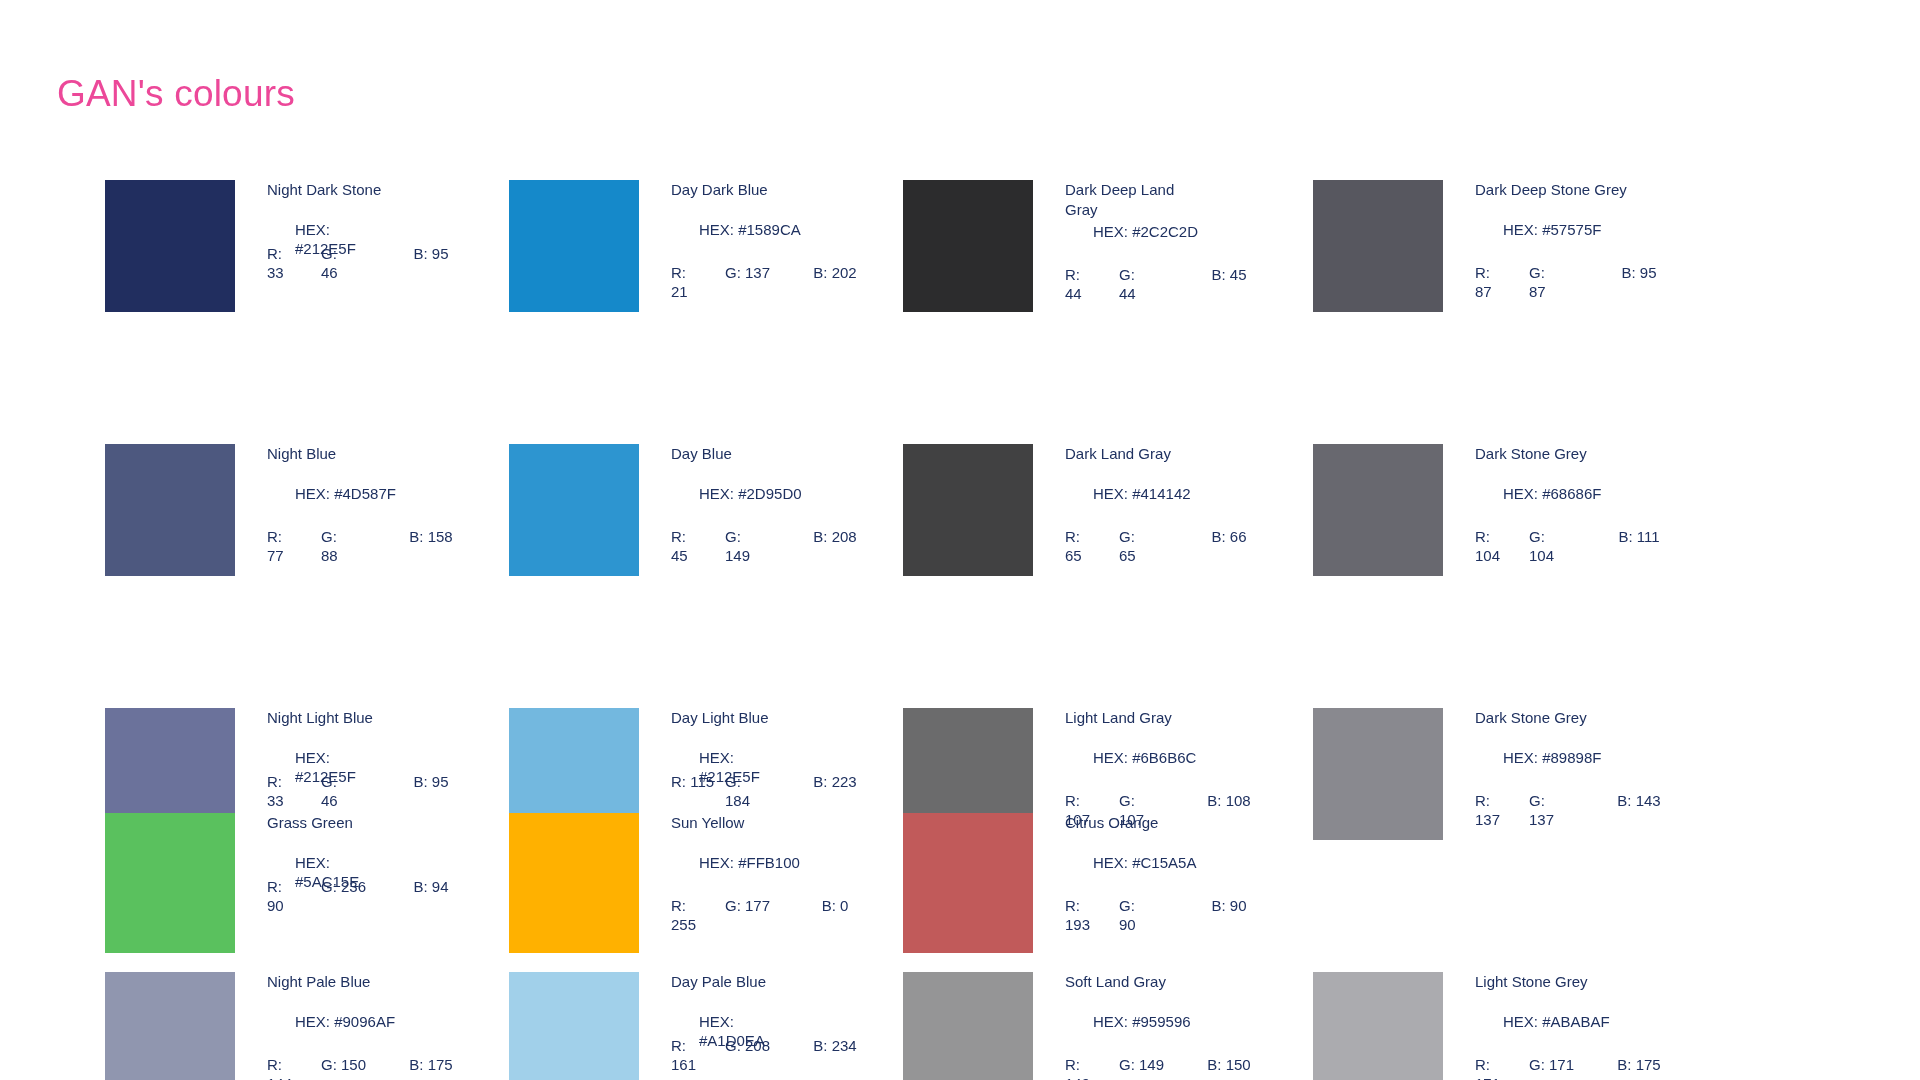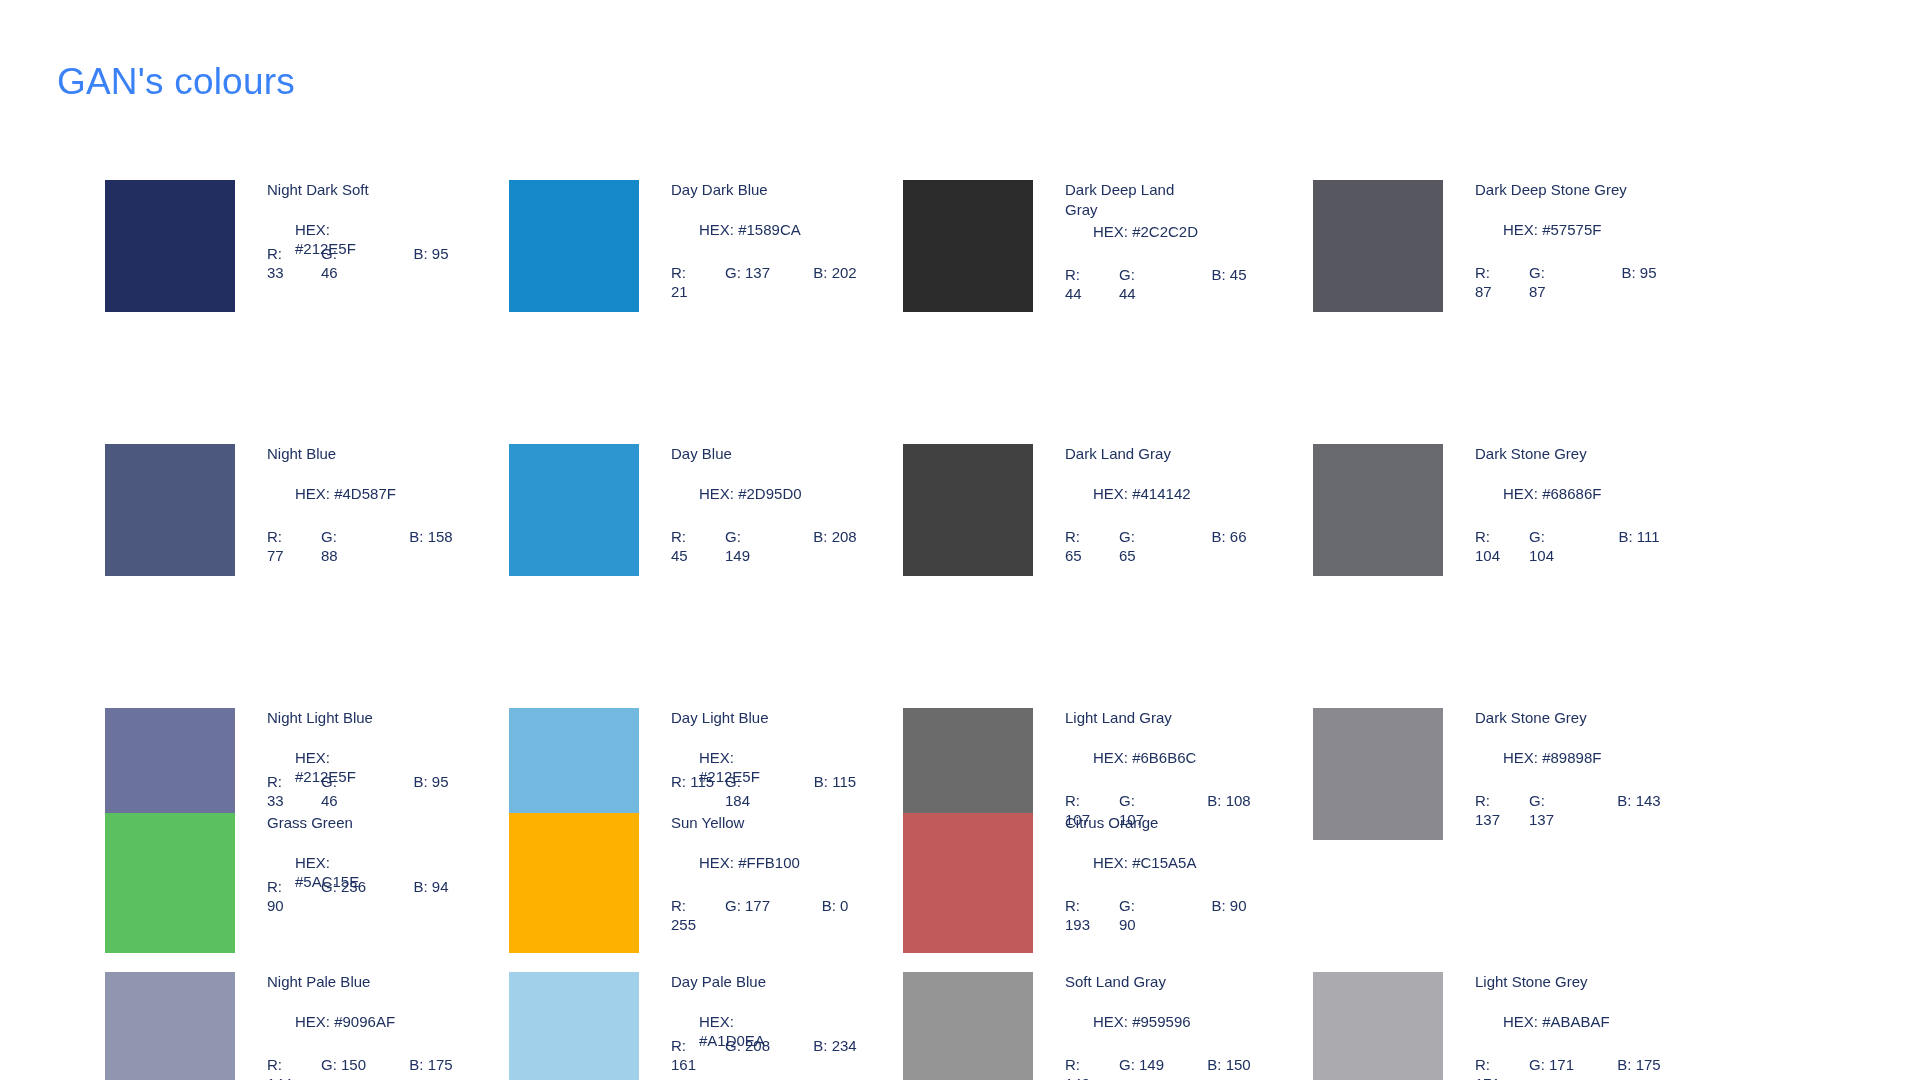--- a/index.html
+++ b/index.html
@@ -11,24 +11,24 @@
     width: 1920px;
     height: 1080px;
     font-family: "Liberation Sans", sans-serif;
     overflow: hidden;
     position: relative;
   }
 
   #page-title {
     position: absolute;
     left: 57px;
-    top: 36px;
+    top: 48px;
     font-size: 37px;
     font-weight: 400;
-    color: #3b82f6;
+    color: #ec4899;
     letter-spacing: 0.2px;
     white-space: nowrap;
   }
 
   
   .palette-column {
     position: absolute;
   }
 
   .swatch-row {
@@ -127,21 +127,21 @@
 </head>
 <body>
 
 <h1 id="page-title">GAN's colours</h1>
 
 <div id="columns-host">
     <div class="palette-column" style="left: 105px; top: 180px;">
       <div class="swatch-row" style="top: 0px;">
         <div class="swatch-chip" style="background: rgb(33, 46, 95);"></div>
         <div class="swatch-info">
-          <div class="swatch-name">Night Dark Soft</div>
+          <div class="swatch-name">Night Dark Stone</div>
           <div class="hex-block wrapped">
             <div class="hex-line">HEX:</div>
             <div class="hex-line">#212E5F</div>
           </div>
           <div class="rgb-block overlap">
             <div class="rgb-grid"><span class="rgb-cell rgb-r"><span class="rgb-label">R:</span><br><span class="rgb-val">33</span></span><span class="rgb-cell rgb-g"><span class="rgb-label">G:</span><br><span class="rgb-val">46</span></span><span class="rgb-cell rgb-b"><span class="rgb-label">B: 95</span></span></div>
           </div>
         </div>
       </div>
       <div class="swatch-row" style="top: 132px;">
@@ -209,21 +209,21 @@
       </div>
       <div class="swatch-row" style="top: 264px;">
         <div class="swatch-chip" style="background: rgb(115, 184, 223);"></div>
         <div class="swatch-info">
           <div class="swatch-name">Day Light Blue</div>
           <div class="hex-block wrapped">
             <div class="hex-line">HEX:</div>
             <div class="hex-line">#212E5F</div>
           </div>
           <div class="rgb-block overlap">
-            <div class="rgb-grid"><span class="rgb-cell rgb-r"><span class="rgb-label">R: 115</span></span><span class="rgb-cell rgb-g"><span class="rgb-label">G:</span><br><span class="rgb-val">184</span></span><span class="rgb-cell rgb-b"><span class="rgb-label">B: 115</span></span></div>
+            <div class="rgb-grid"><span class="rgb-cell rgb-r"><span class="rgb-label">R: 115</span></span><span class="rgb-cell rgb-g"><span class="rgb-label">G:</span><br><span class="rgb-val">184</span></span><span class="rgb-cell rgb-b"><span class="rgb-label">B: 223</span></span></div>
           </div>
         </div>
       </div>
       <div class="swatch-row" style="top: 396px;">
         <div class="swatch-chip" style="background: rgb(161, 208, 234);"></div>
         <div class="swatch-info">
           <div class="swatch-name">Day Pale Blue</div>
           <div class="hex-block wrapped">
             <div class="hex-line">HEX:</div>
             <div class="hex-line">#A1D0EA</div>

